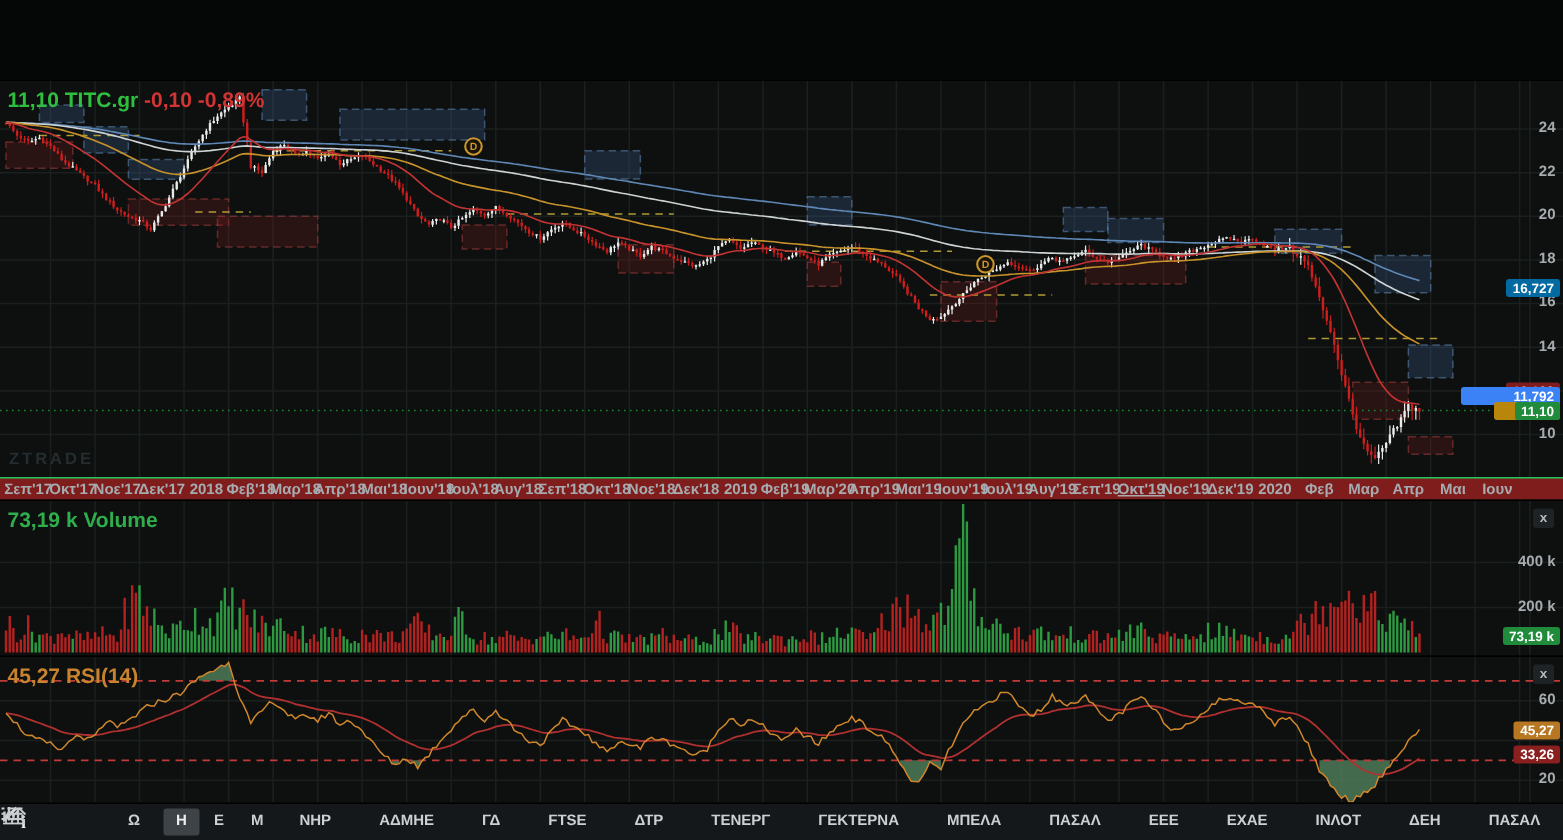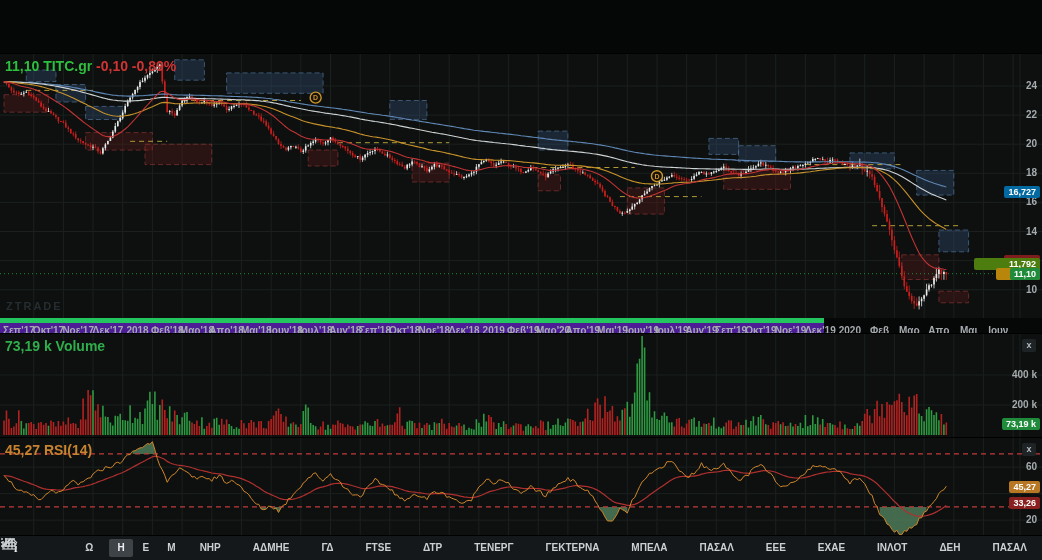--- a/index.html
+++ b/index.html
@@ -1,20 +1,20 @@
 <!DOCTYPE html>
 <html><head>
 <meta charset="utf-8">
 <style>
   html,body{margin:0;padding:0;background:#000;}
   .app{position:relative;width:1042px;height:560px;background:#060707;overflow:hidden;
        font-family:"Liberation Sans",sans-serif;-webkit-font-smoothing:antialiased;}
   .panel{position:absolute;left:0;width:1042px;background:#0d100f;border-top:1px solid #000;box-sizing:border-box;}
   #mainPanel{top:53px;height:265px;}
-  #xAxis{position:absolute;top:318px;left:0;width:824px;height:15px;background:#4c1d95;border-top:5px solid #22c55e;}
+  #xAxis{position:absolute;top:318px;left:0;width:1042px;height:15px;background:#7f1d1d;border-top:1px solid #22c55e;}
   #volPanel{top:333px;height:104px;}
   #rsiPanel{top:437px;height:98px;}
   svg{position:absolute;left:0;top:0;display:block;}
   .tick{position:absolute;color:#a6abaf;font-size:10px;font-weight:bold;white-space:nowrap;pointer-events:none;}
   .xtick{transform:translateX(-50%);top:2px;}
   .ylab{right:5px;}
   .badge{position:absolute;right:2px;height:12px;line-height:12px;font-size:9px;font-weight:bold;
          color:#fff;padding:0 4px;border-radius:2px;text-align:right;box-sizing:border-box;}
   .overlay{position:absolute;left:5px;top:4px;font-size:14px;font-weight:bold;z-index:5;}
   .watermark{position:absolute;left:6px;bottom:6px;font-size:11px;font-weight:bold;color:#262d30;letter-spacing:2px;}
@@ -93,21 +93,21 @@
         <div class="tick ylab" style="top: 26px;">24</div>
         <div class="tick ylab" style="top: 55.1px;">22</div>
         <div class="tick ylab" style="top: 84.2px;">20</div>
         <div class="tick ylab" style="top: 113.3px;">18</div>
         <div class="tick ylab" style="top: 142.4px;">16</div>
         <div class="tick ylab" style="top: 171.5px;">14</div>
         <div class="tick ylab" style="top: 200.6px;">12</div>
         <div class="tick ylab" style="top: 229.7px;">10</div>
         <div class="badge" style="top: 131.822px; background: #0369a1;">16,727</div>
         <div class="badge" style="top: 201px; background: #7f1d1d;">13,163</div>
-        <div class="badge" style="top: 203.626px; background: #4d7c0f; padding-left: 35px;">11,792</div>
+        <div class="badge" style="top: 203.626px; background: #3b82f6; padding-left: 35px;">11,792</div>
         <div class="badge" style="top: 213.695px; background: rgb(184, 134, 11); width: 44px;"></div>
         <div class="badge" style="top: 213.695px; background: rgb(31, 139, 59);">11,10</div>
       </div>
   </div>
 
   <div id="xAxis">
       <div class="tick xtick" style="left: 18.84px;">Σεπ'17</div>
       <div class="tick xtick" style="left: 48.52px;">Οκτ'17</div>
       <div class="tick xtick" style="left: 78.2px;">Νοε'17</div>
       <div class="tick xtick" style="left: 107.88px;">Δεκ'17</div>

